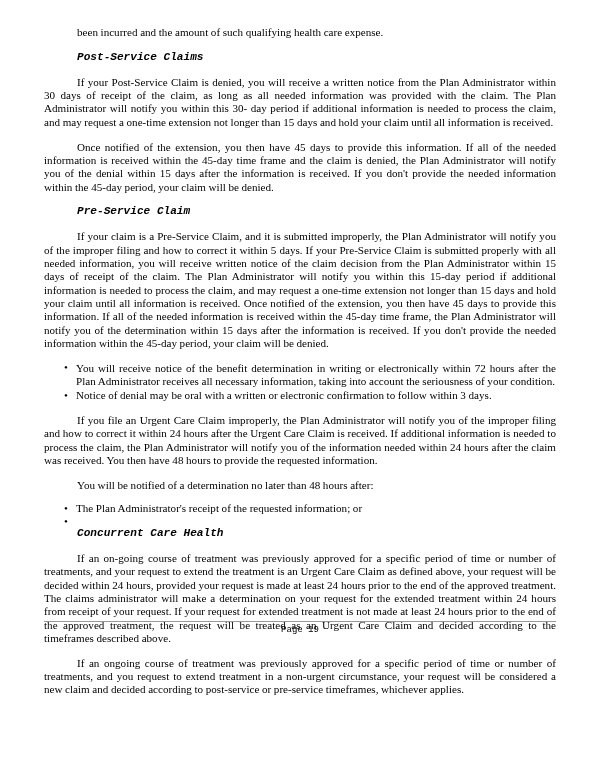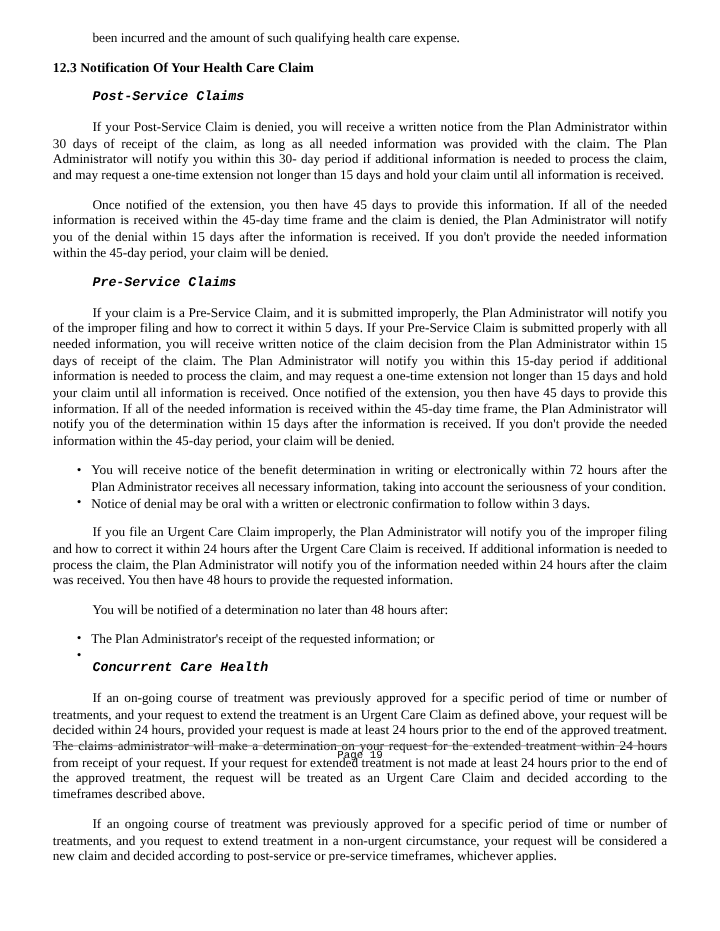--- a/index.html
+++ b/index.html
@@ -97,27 +97,26 @@
   }
 </style>
 </head>
 <body>
 
 <div class="page">
   <div class="content">
 
     <p class="para">been incurred and the amount of such qualifying health care expense.</p>
 
-    <h2 class="section-heading">12.3 Notification Of Your Health Care Claim</h2>
 
     <h3 class="sub-heading">Post-Service Claims</h3>
     <p class="para">If your Post-Service Claim is denied, you will receive a written notice from the Plan Administrator within 30 days of receipt of the claim, as long as all needed information was provided with the claim. The Plan Administrator will notify you within this 30- day period if additional information is needed to process the claim, and may request a one-time extension not longer than 15 days and hold your claim until all information is received.</p>
     <p class="para">Once notified of the extension, you then have 45 days to provide this information. If all of the needed information is received within the 45-day time frame and the claim is denied, the Plan Administrator will notify you of the denial within 15 days after the information is received. If you don't provide the needed information within the 45-day period, your claim will be denied.</p>
 
-    <h3 class="sub-heading">Pre-Service Claims</h3>
+    <h3 class="sub-heading">Pre-Service Claim</h3>
     <p class="para">If your claim is a Pre-Service Claim, and it is submitted improperly, the Plan Administrator will notify you of the improper filing and how to correct it within 5 days. If your Pre-Service Claim is submitted properly with all needed information, you will receive written notice of the claim decision from the Plan Administrator within 15 days of receipt of the claim. The Plan Administrator will notify you within this 15-day period if additional information is needed to process the claim, and may request a one-time extension not longer than 15 days and hold your claim until all information is received. Once notified of the extension, you then have 45 days to provide this information. If all of the needed information is received within the 45-day time frame, the Plan Administrator will notify you of the determination within 15 days after the information is received. If you don't provide the needed information within the 45-day period, your claim will be denied.</p>
 
 
     <ul class="bullets">
       <li>
         <span class="bullet-mark">•</span>
         <span>You will receive notice of the benefit determination in writing or electronically within 72 hours after the Plan Administrator receives all necessary information, taking into account the seriousness of your condition.</span>
       </li>
       <li>
         <span class="bullet-mark">•</span>

